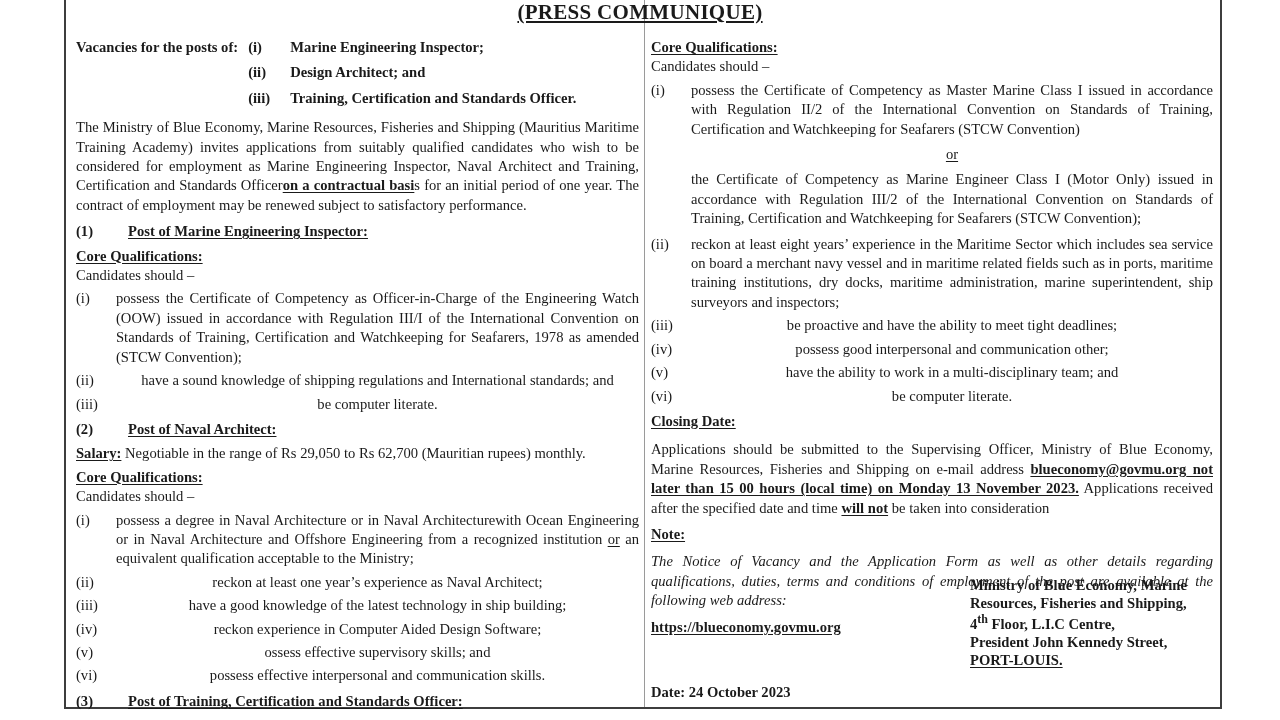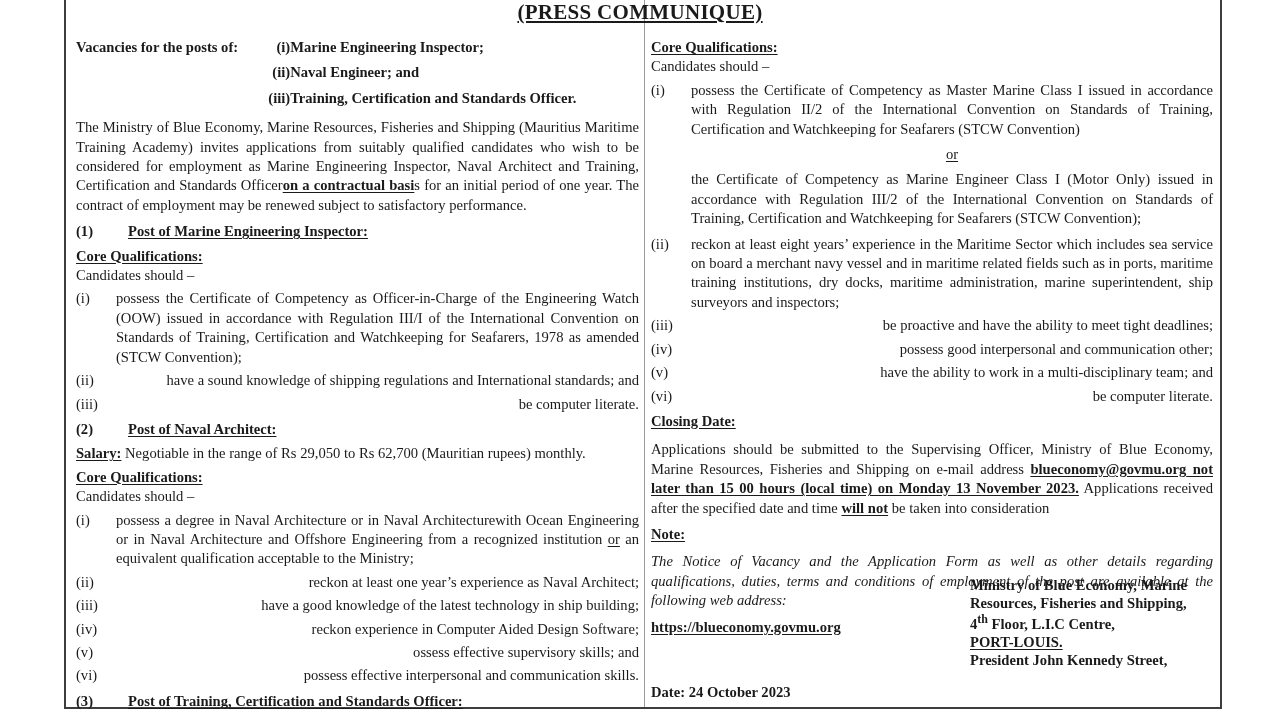--- a/index.html
+++ b/index.html
@@ -72,41 +72,40 @@
   .nogap { margin-bottom: 0; }
   .u { text-decoration: underline; text-underline-offset: 1.5px; }
   .bu { font-weight: bold; text-decoration: underline; text-underline-offset: 1.5px; margin-top: 12px; }
 
   
   .vac {
     display: flex;
     font-weight: bold;
     font-size: 14.6px;
     margin-bottom: 10px;
-    text-align: right;
   }
   .vac-label { white-space: nowrap; padding-right: 10px; }
   .vac-list { flex: 1; }
   .vac-row { display: flex; margin-bottom: 6px; }
   .vac-row:last-child { margin-bottom: 0; }
   .vac-num { width: 42px; flex: none; }
 
   
   .post-head {
     display: flex;
     font-weight: bold;
     margin-bottom: 5px;
   }
   .post-num { width: 52px; flex: none; }
 
   
   .rlist { margin: 0 0 6px 0; }
   .ritem { display: flex; margin-bottom: 4px; }
   .rnum { width: 40px; flex: none; }
-  .rtxt { flex: 1; text-align: right; }
+  .rtxt { flex: 1; text-align: center; }
   .rtxt.just { text-align: justify; }
 
   .or-line { text-align: center; margin: 6px 0 6px 0; }
 
   .addr {
     position: absolute;
     left: 970px; top: 576px;
     font-weight: bold;
     font-size: 14.6px;
     line-height: 1.24;
@@ -139,21 +138,21 @@
 
     <div class="vac">
       <div class="vac-label">Vacancies for the posts of:</div>
       <div class="vac-list">
         <div class="vac-row">
           <span class="vac-num">(i)</span>
           <span>Marine Engineering Inspector;</span>
         </div>
         <div class="vac-row">
           <span class="vac-num">(ii)</span>
-          <span>Naval Engineer; and</span>
+          <span>Design Architect; and</span>
         </div>
         <div class="vac-row">
           <span class="vac-num">(iii)</span>
           <span>Training, Certification and Standards Officer.</span>
         </div>
       </div>
     </div>
 
     <p><span>The Ministry of Blue Economy, Marine Resources, Fisheries and Shipping (Mauritius Maritime Training Academy) invites applications from suitably qualified candidates who wish to be considered for employment as Marine Engineering Inspector, Naval Architect and Training, Certification and Standards Officer</span><span class="bu">on a contractual basi</span><span>s for an initial period of one year. The contract of employment may be renewed subject to satisfactory performance.</span></p>
 
@@ -269,19 +268,19 @@
 
     <p style="margin-top:8px;font-style:italic;"><span>The Notice of Vacancy and the Application Form as well as other details regarding qualifications, duties, terms and conditions of employment of the post are available at the following web address:</span></p>
     <p class="nogap"><span class="bu">https://blueconomy.govmu.org</span></p>
 
   </div>
 
   <div class="addr">
     <div>Ministry of Blue Economy, Marine</div>
     <div>Resources, Fisheries and Shipping,</div>
     <div><span>4</span><sup>th</sup><span> Floor, L.I.C Centre,</span></div>
+    <div>President John Kennedy Street,</div>
     <div><span class="u">PORT-LOUIS.</span></div>
-    <div>President John Kennedy Street,</div>
   </div>
 
   <div class="date">Date: 24 October 2023</div>
 
 </div>
 
 </body></html>

